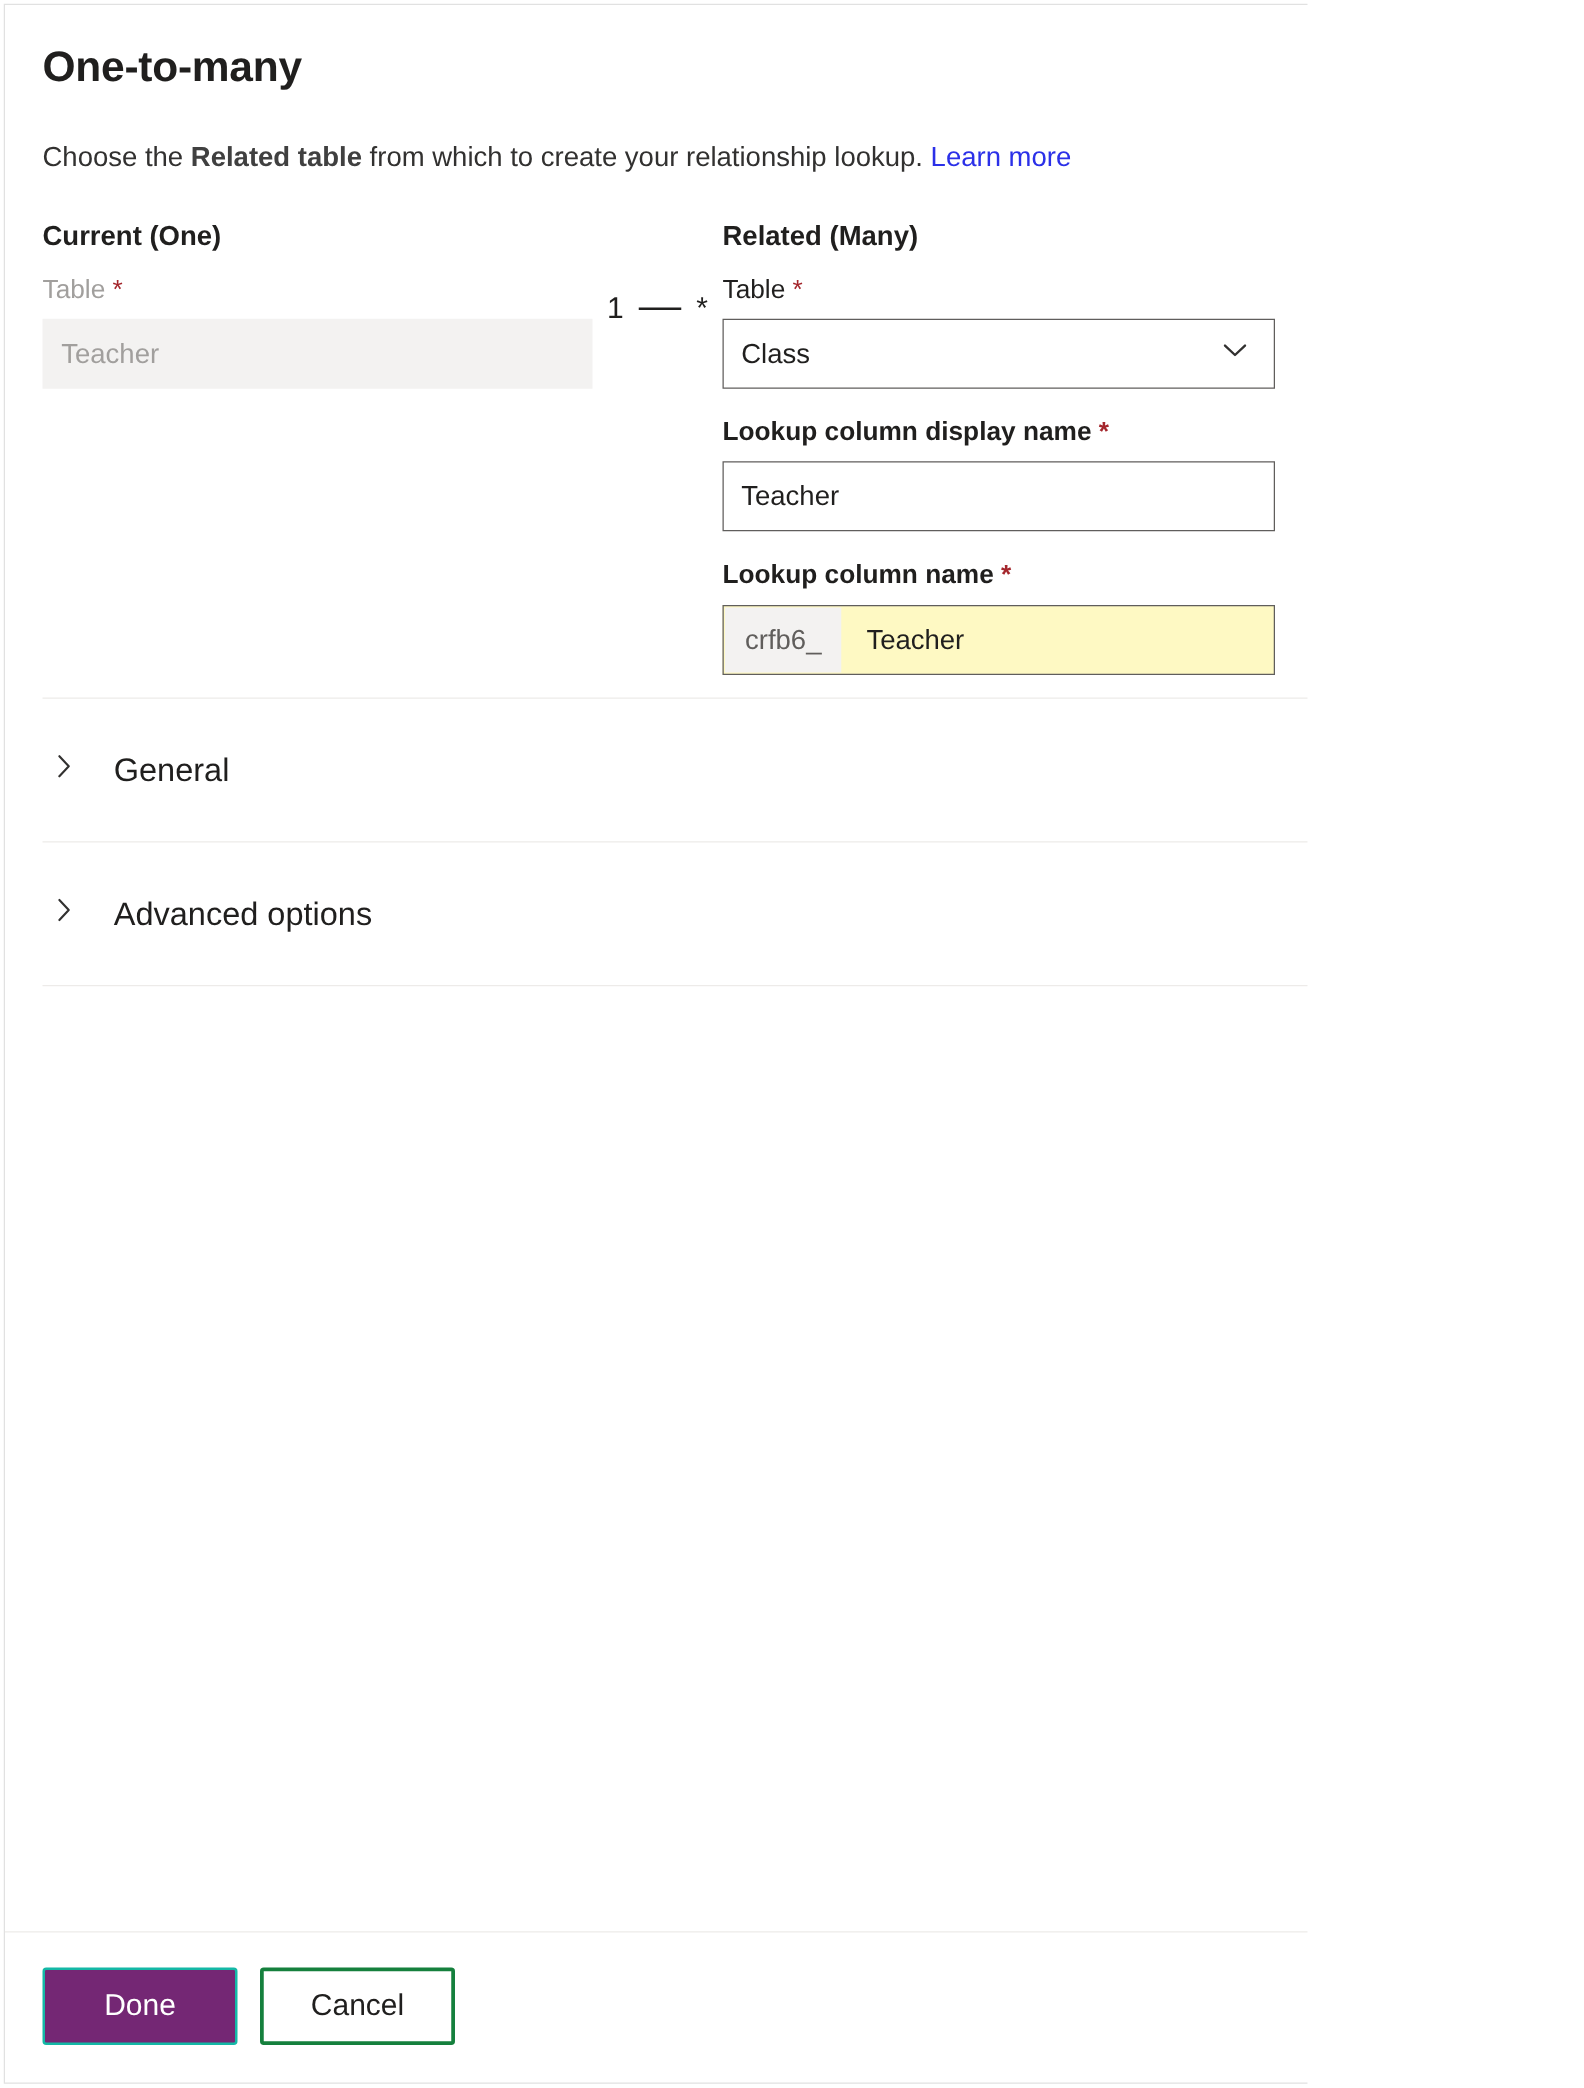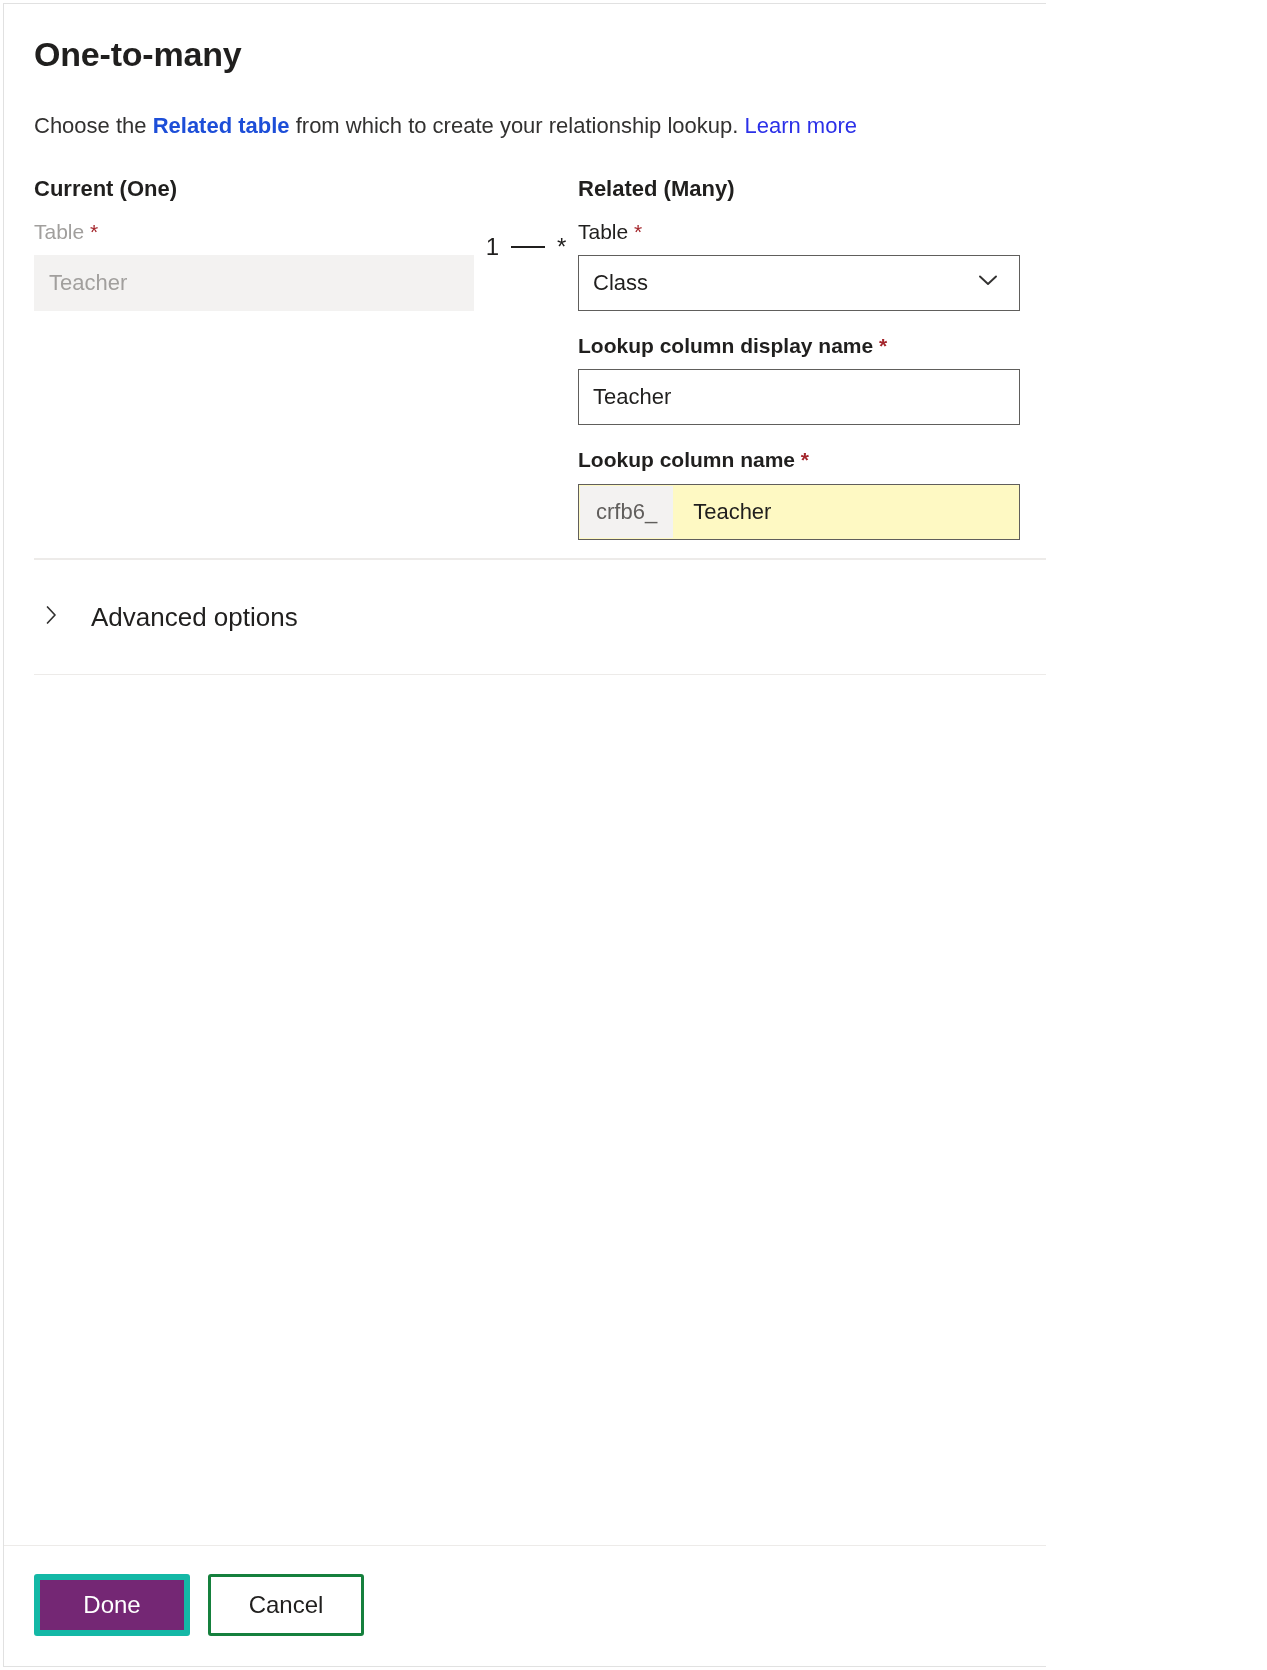--- a/index.html
+++ b/index.html
@@ -58,21 +58,21 @@
     padding: 0;
   }
   .close-btn svg { display: block; }
 
   .dlg-subtitle {
     margin: 36px 0 0 0;
     font-size: 22px;
     line-height: 1.35;
     color: #323130;
   }
-  .dlg-subtitle .strong { font-weight: 700; color: #1d4ed8; margin-top: 12px; }
+  .dlg-subtitle .strong { font-weight: 700; color: #404040; margin-top: 12px; }
   .link {
     color: #2b30e8;
     text-decoration: none;
     cursor: pointer;
   }
 
   
   .dlg-body {
     flex: 1 1 auto;
     padding: 0 30px;
@@ -213,21 +213,21 @@
     border-radius: 3px;
     cursor: pointer;
     display: inline-flex;
     align-items: center;
     justify-content: center;
     padding: 0 26px;
   }
   .btn-primary {
     background: #742774;
     color: #ffffff;
-    border: 6px solid #14b8a6;
+    border: 2px solid #14b8a6;
   }
   .btn-secondary {
     background: #ffffff;
     color: #201f1e;
     border: 3px solid #15803d;
   }
 </style>
 </head>
 <body>
 
@@ -301,20 +301,28 @@
           </div>
           <div class="prefixed">
             <span class="prefix-chip">crfb6_</span>
             <span class="pfx-val">Teacher</span>
           </div>
         </div>
       </div>
 
       <div class="accordion-wrap">
         <div class="divider"></div>
+        <div class="accordion">
+          <span class="chev-right">
+            <svg width="24" height="24" viewBox="0 0 24 24" aria-hidden="true">
+              <path d="M8.5 4 L16 12 L8.5 20" stroke="#323130" stroke-width="1.7" fill="none" stroke-linecap="round" stroke-linejoin="round"></path>
+            </svg>
+          </span>
+          <span class="acc-label">General</span>
+        </div>
 
         <div class="divider"></div>
         <div class="accordion">
           <span class="chev-right">
             <svg width="24" height="24" viewBox="0 0 24 24" aria-hidden="true">
               <path d="M8.5 4 L16 12 L8.5 20" stroke="#323130" stroke-width="1.7" fill="none" stroke-linecap="round" stroke-linejoin="round"></path>
             </svg>
           </span>
           <span class="acc-label">Advanced options</span>
         </div>

